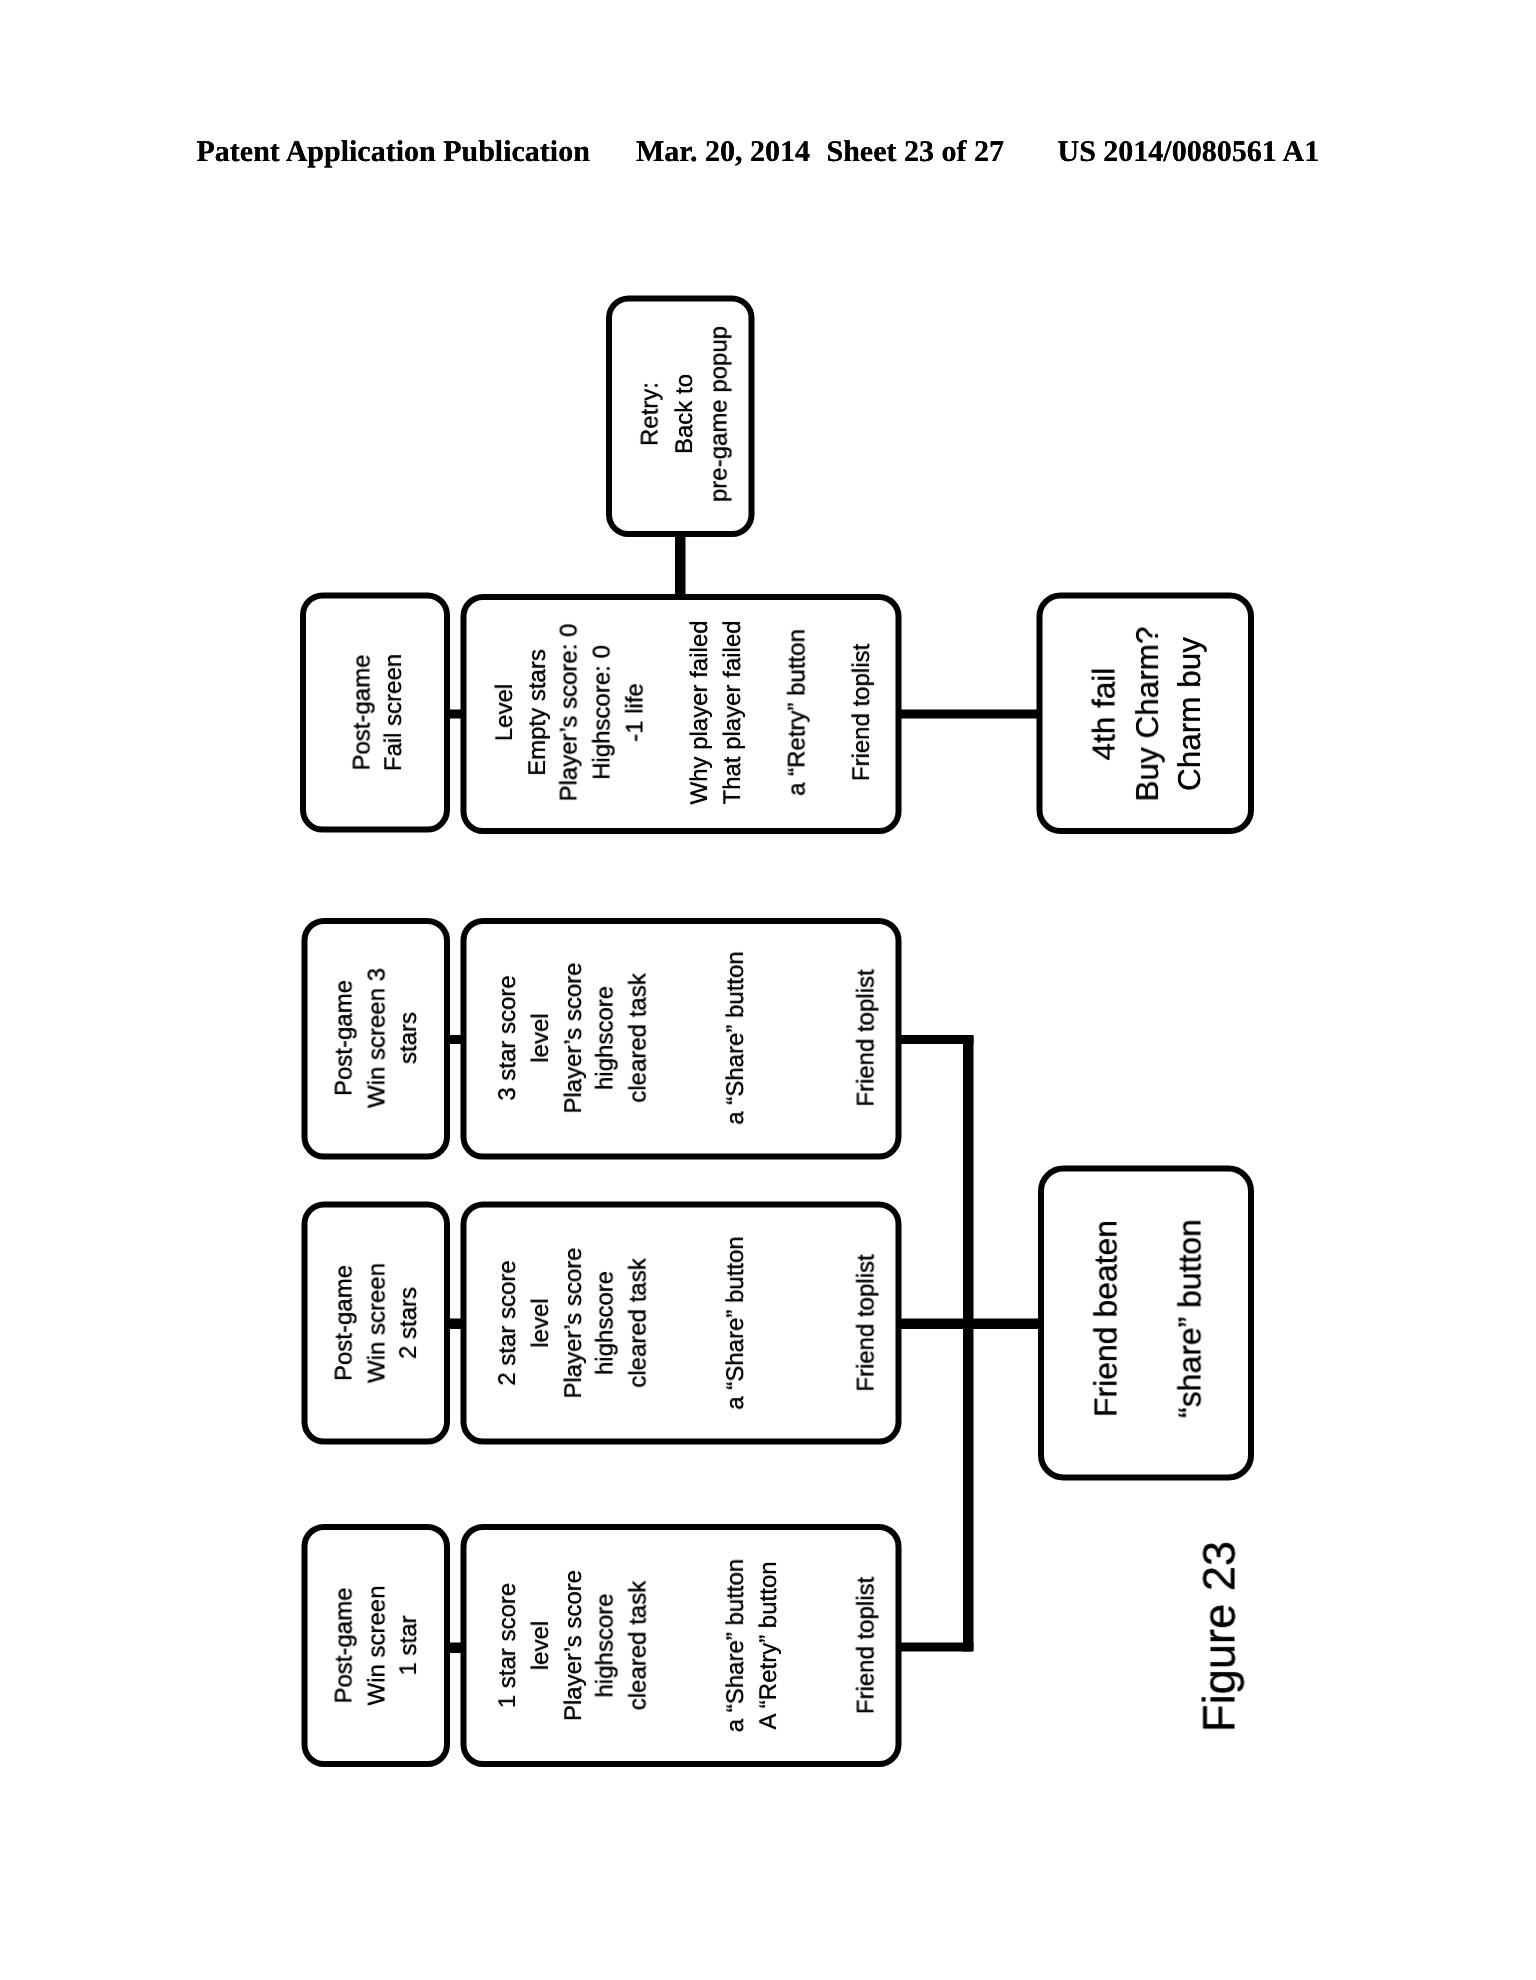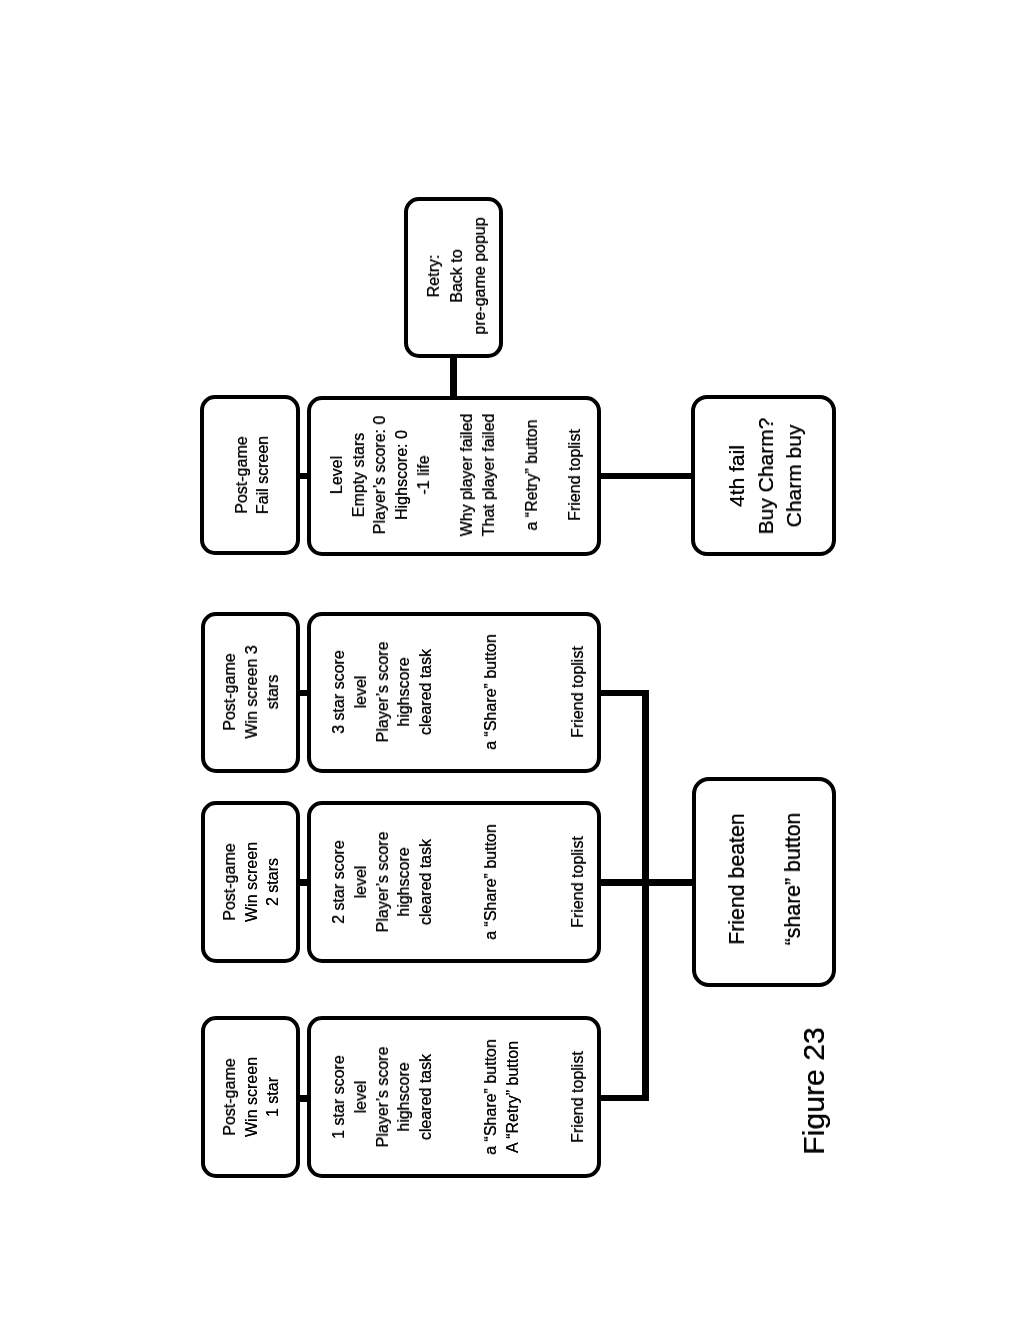--- a/index.html
+++ b/index.html
@@ -38,20 +38,26 @@
     will-change:transform;
     transform:rotate(-90deg) translate(-50%, 0);
     transform-origin:0 0;
     white-space:nowrap; line-height:1;
   }
 </style>
 </head>
 <body>
 
 <div class="page">
+  <div class="header">
+    <span class="seg" style="left:130.9px;">Patent Application Publication</span>
+    <span class="seg" style="left:424.4px;">Mar. 20, 2014</span>
+    <span class="seg" style="left:550.5px;">Sheet 23 of 27</span>
+    <span class="seg" style="left:705.2px;">US 2014/0080561 A1</span>
+  </div>
 
   <div class="conn" style="left:449.9px;top:353.0px;width:7.2px;height:45.0px;"></div>
   <div class="conn" style="left:296.0px;top:473.0px;width:15.2px;height:6.2px;"></div>
   <div class="conn" style="left:598.0px;top:473.0px;width:95.0px;height:6.2px;"></div>
   <div class="conn" style="left:296.0px;top:689.8px;width:15.2px;height:6.6px;"></div>
   <div class="conn" style="left:296.0px;top:879.4px;width:15.2px;height:6.6px;"></div>
   <div class="conn" style="left:296.0px;top:1095.0px;width:15.2px;height:6.7px;"></div>
   <div class="conn" style="left:598.0px;top:689.6px;width:51.3px;height:6.6px;"></div>
   <div class="conn" style="left:641.9px;top:689.6px;width:7.4px;height:411.9px;border-radius:0 2px 2px 0;"></div>
   <div class="conn" style="left:598.0px;top:1094.8px;width:51.3px;height:6.7px;"></div>

